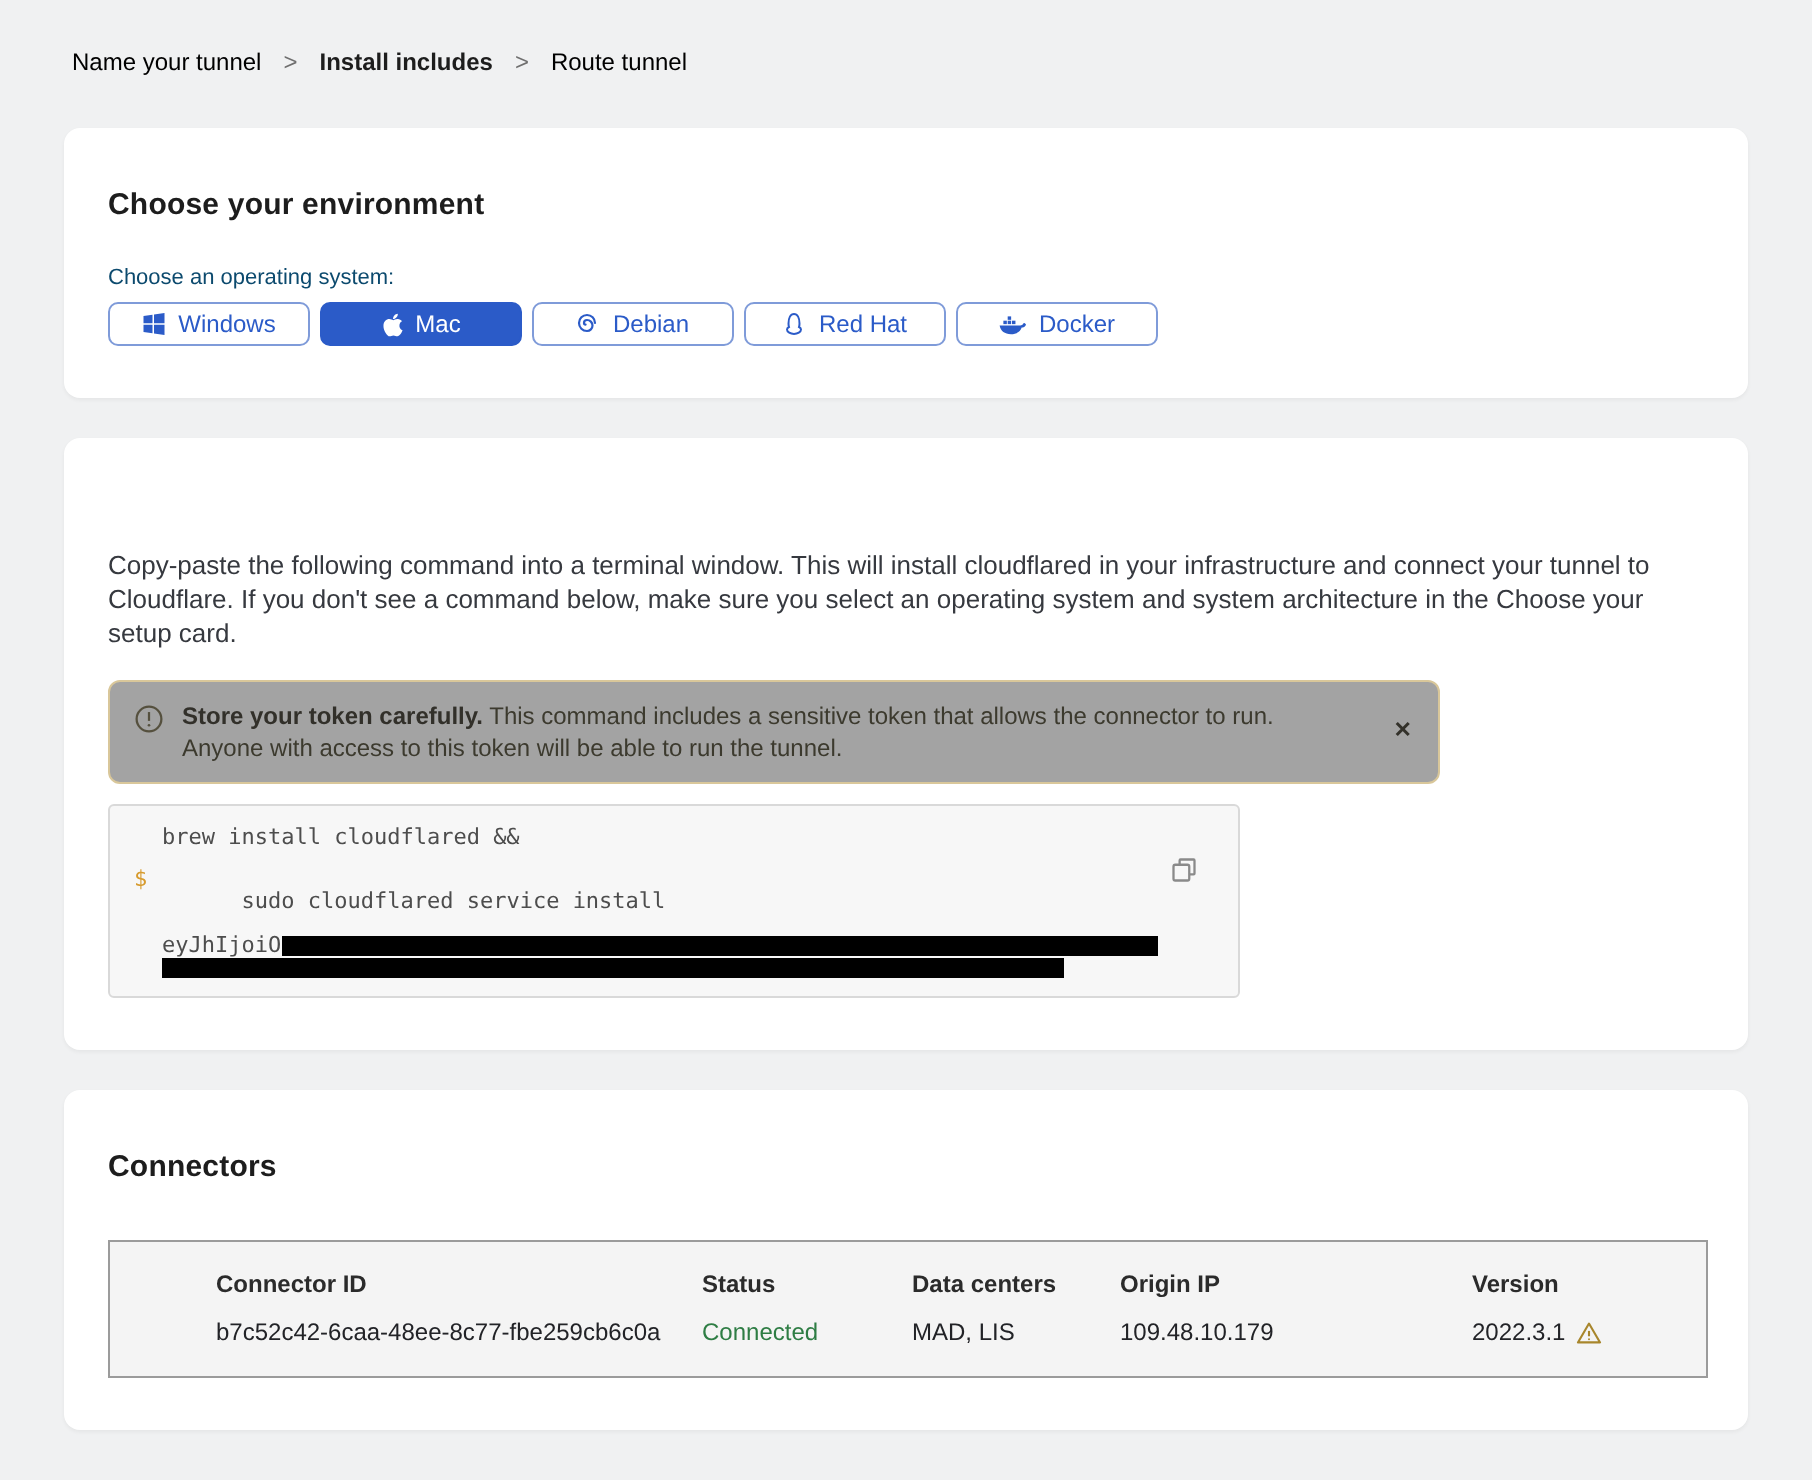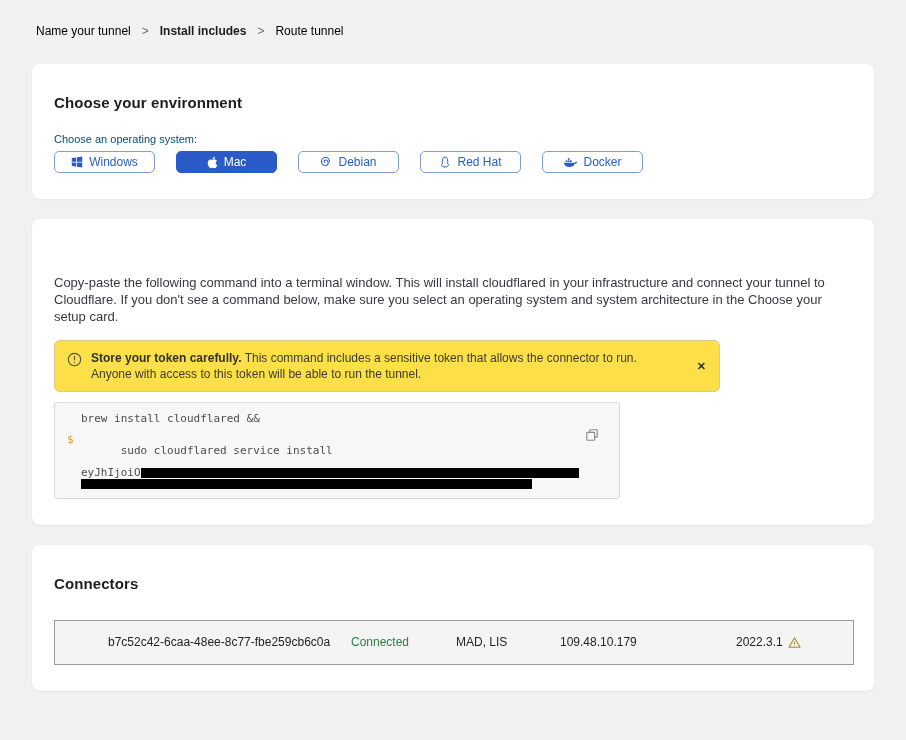--- a/index.html
+++ b/index.html
@@ -20,34 +20,34 @@
   .card {
     background:#ffffff; border-radius:8px;
     margin:26px 32px 0 32px; padding:30px 22px 26px 22px;
     box-shadow:0 1px 2px rgba(0,0,0,0.05);
   }
   .card + .card { margin-top:20px; }
   .card-title { font-size:15px; font-weight:bold; color:#1d1d1d; margin:0; letter-spacing:.1px; }
 
   
   .os-label { font-size:11px; color:#0c4a6e; margin-top:22px; }
-  .os-row { display:flex; gap:21px; margin-top:6px; }
+  .os-row { display:flex; gap:5px; margin-top:6px; }
   .os-btn {
     width:101px; height:22px; display:flex; align-items:center; justify-content:center; gap:6px;
     border:1px solid #7f9bd9; border-radius:5px; background:#fff;
     color:#2b5bc8; font-size:12px; cursor:pointer; font-family:inherit; padding:0;
   }
   .os-btn.selected { background:#2b5bc8; border-color:#2b5bc8; color:#fff; }
   .os-btn svg { flex:0 0 auto; }
 
   
   .install-desc { font-size:13px; line-height:17px; color:#36393f; margin:25px 0 15px 0; max-width:798px; }
   .alert {
     position:relative; width:666px; margin-top:14px;
-    background:#fde047; border:1px solid #d9c79a; border-radius:6px;
+    background:#a3a3a3; border:1px solid #d9c79a; border-radius:6px;
     padding:9px 40px 9px 12px; display:flex; gap:9px;
     font-size:12px; line-height:16px; color:#3c3a2e;
   }
   .alert-icon { flex:0 0 auto; margin-top:2px; color:#55503e; }
   .alert-title { font-weight:bold; color:#32302a; }
   .alert-close {
     position:absolute; right:13px; top:50%; transform:translateY(-50%);
     font-size:11px; font-weight:bold; color:#33312a; cursor:pointer; line-height:1;
   }
   .code {
@@ -174,20 +174,27 @@
           <rect x="2" y="5" width="9" height="9" rx="1"></rect>
           <path d="M5.5 5V2.5a.5.5 0 0 1 .5-.5h7.5a.5.5 0 0 1 .5.5V10a.5.5 0 0 1-.5.5H11"></path>
         </svg>
     </button>
   </div>
 </section>
 
 <section class="card">
   <h2 class="card-title">Connectors</h2>
   <div class="ctable">
+    <div class="trow head">
+      <span>Connector ID</span>
+      <span>Status</span>
+      <span>Data centers</span>
+      <span>Origin IP</span>
+      <span>Version</span>
+    </div>
     <div class="trow data">
       <span>b7c52c42-6caa-48ee-8c77-fbe259cb6c0a</span>
       <span class="status-connected">Connected</span>
       <span>MAD, LIS</span>
       <span>109.48.10.179</span>
       <span class="version-cell">
         <span>2022.3.1</span>
         <span class="warn-icon">
           <svg width="13" height="13" viewBox="0 0 16 16" fill="none" stroke="currentColor" stroke-width="1.3" stroke-linejoin="round">
               <path d="M8 2.2 14.8 13.8H1.2z"></path>

